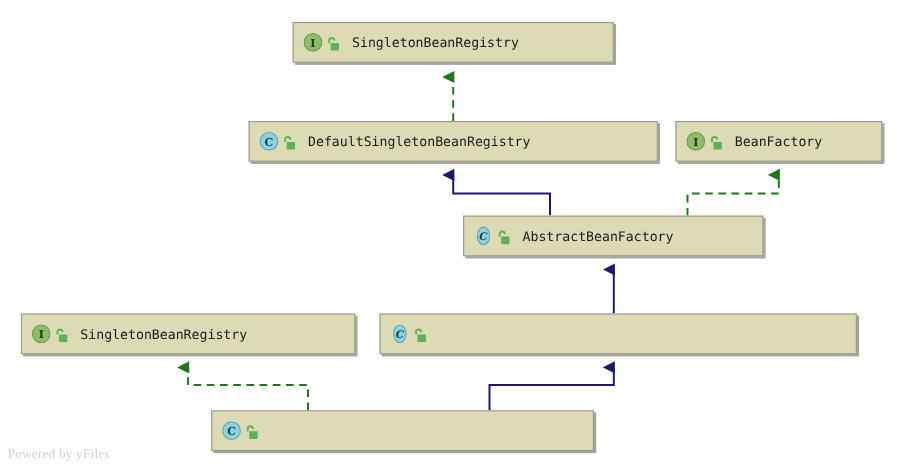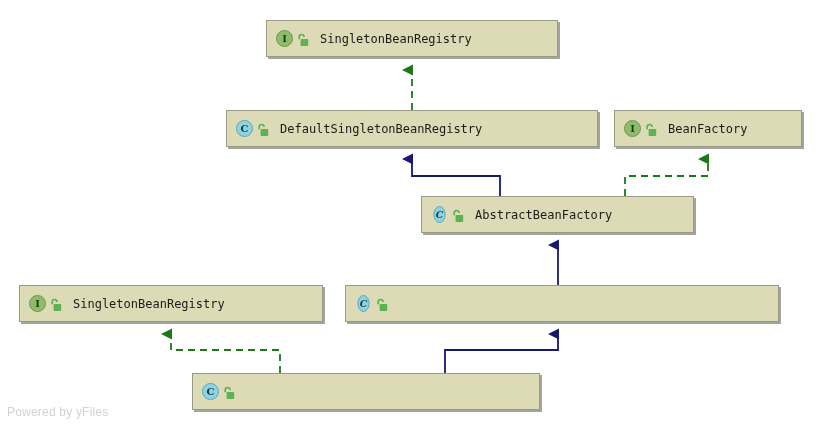--- a/index.html
+++ b/index.html
@@ -55,21 +55,21 @@
     font-size: 12px;
     letter-spacing: 0px;
     color: #1b1b1b;
     white-space: nowrap;
     line-height: 1;
   }
   #watermark {
     position: absolute;
     left: 7px;
     top: 405px;
-    font-family: Liberation Sans, sans-serif;
+    font-family: Liberation Serif, serif;
     font-size: 12px;
     color: #d2d2d2;
     letter-spacing: 0.2px;
     z-index: 2;
     white-space: nowrap;
   }
 </style>
 </head>
 <body>
 

